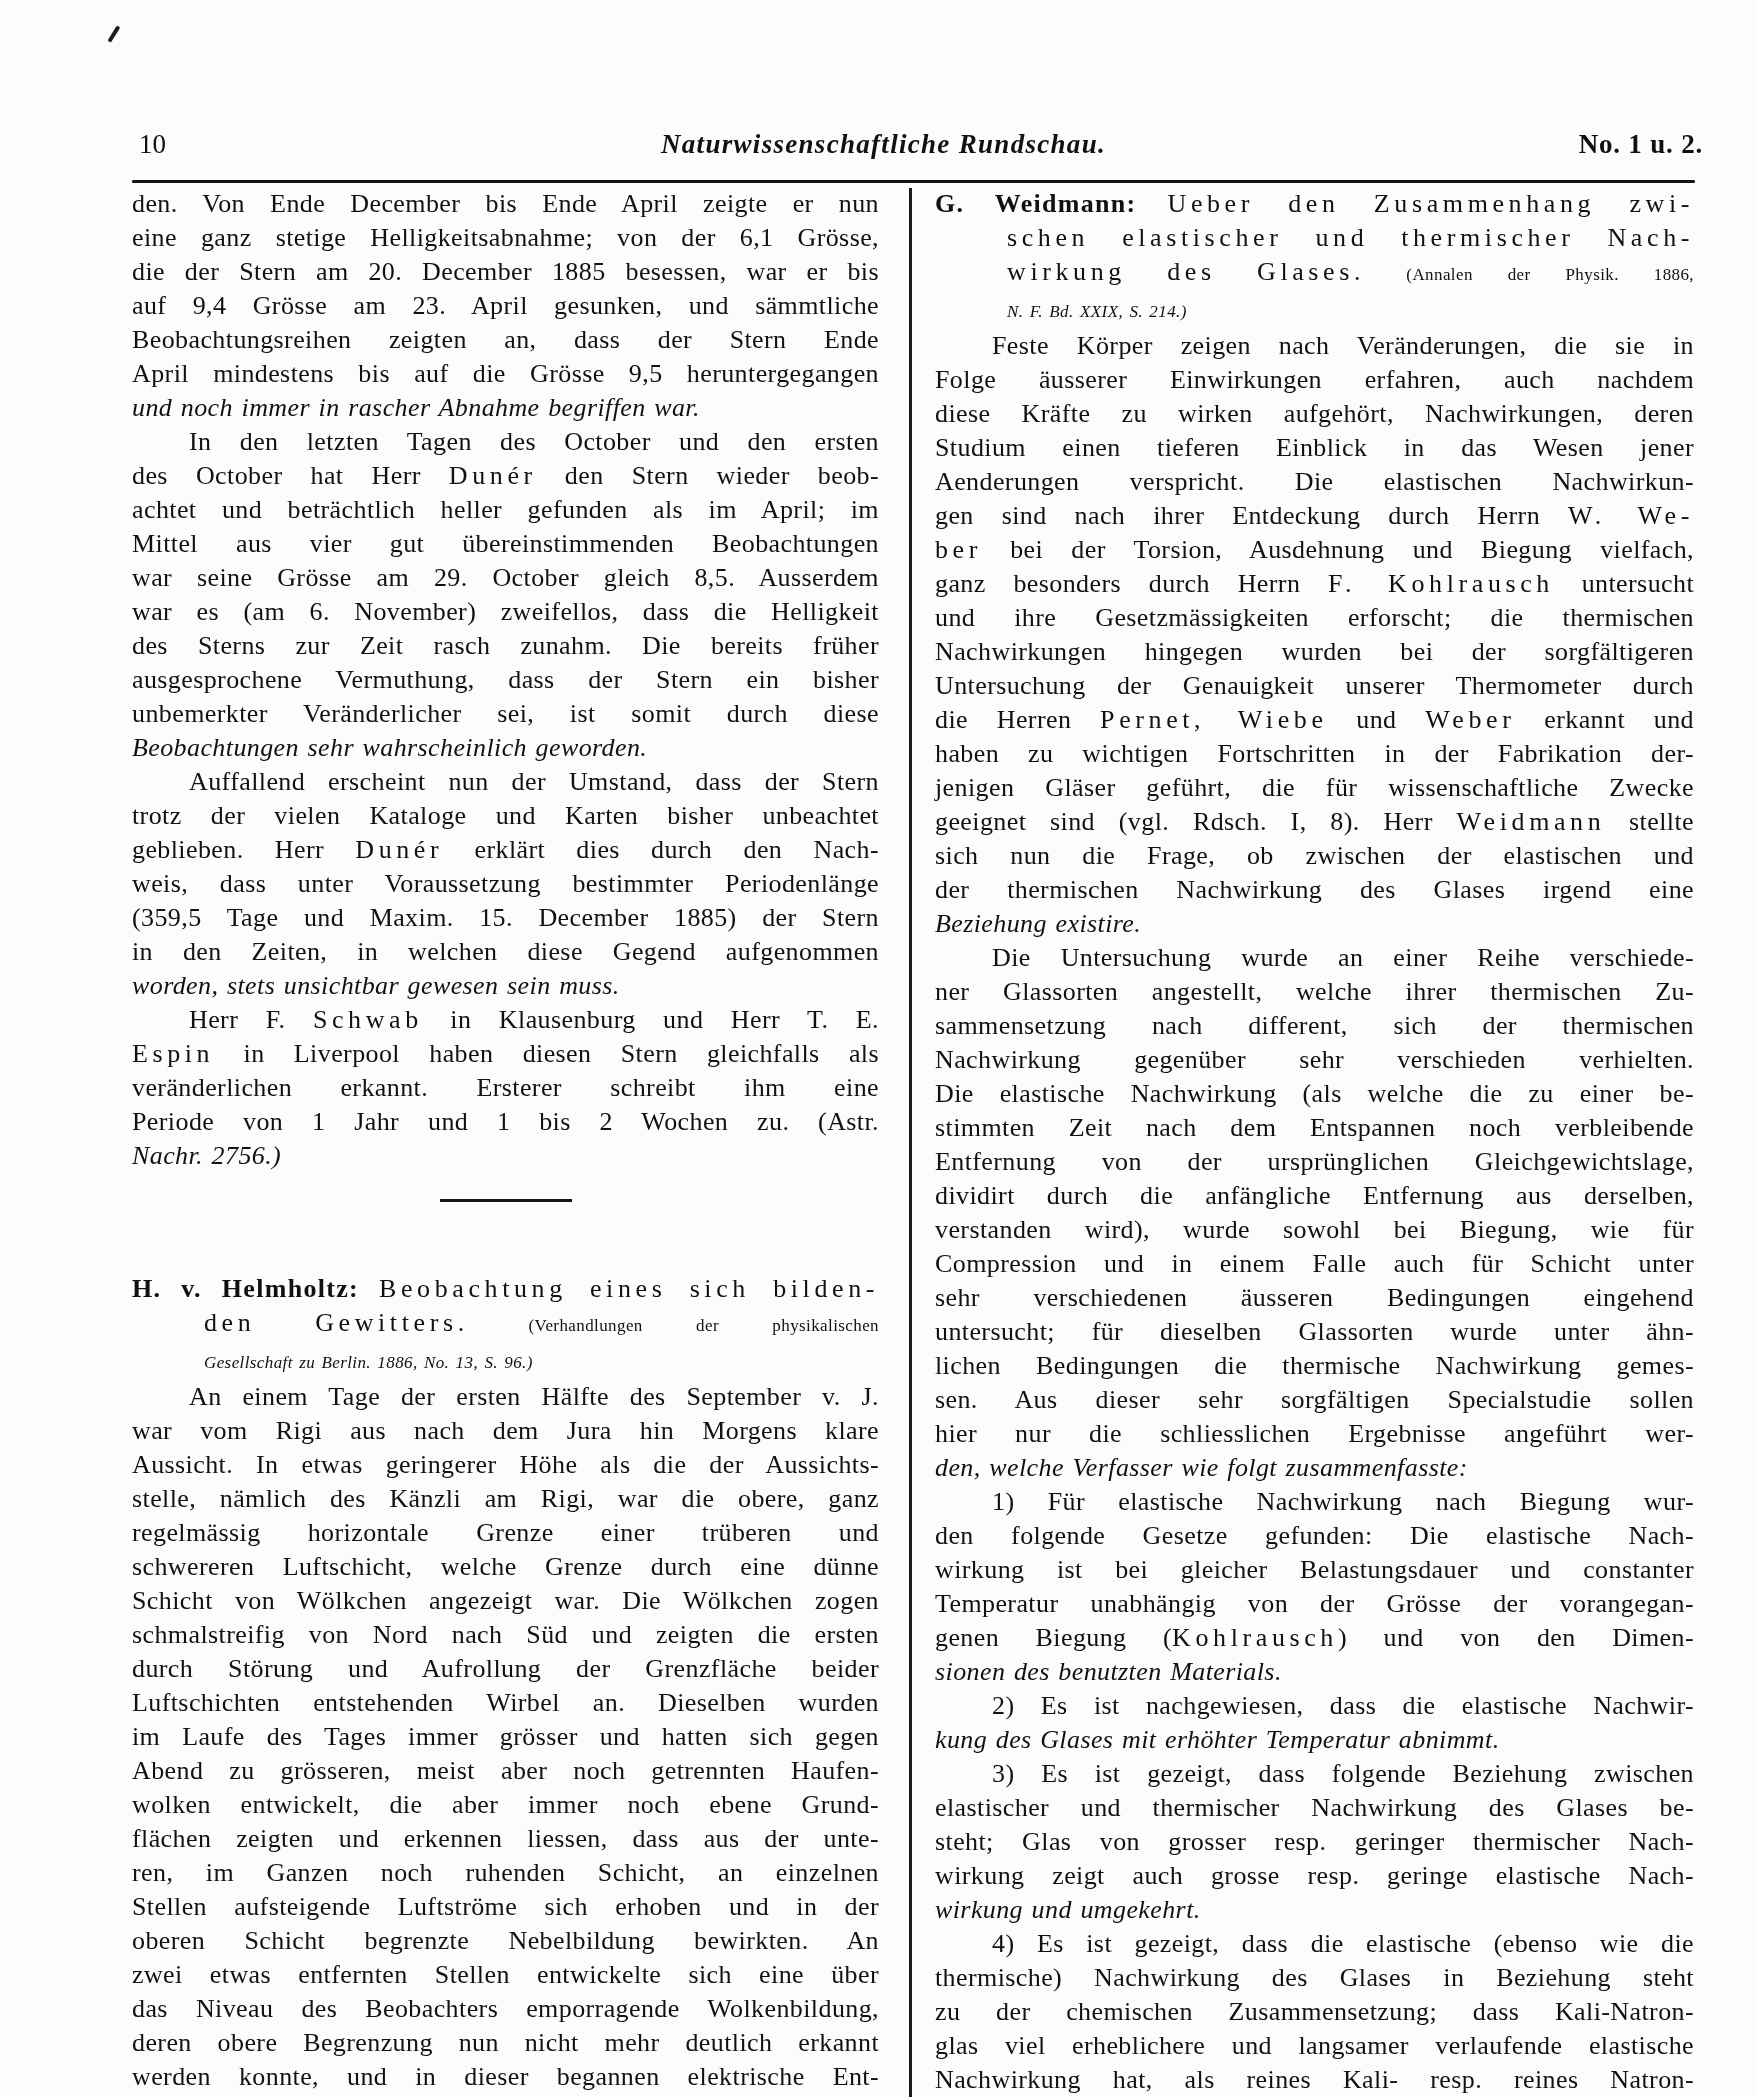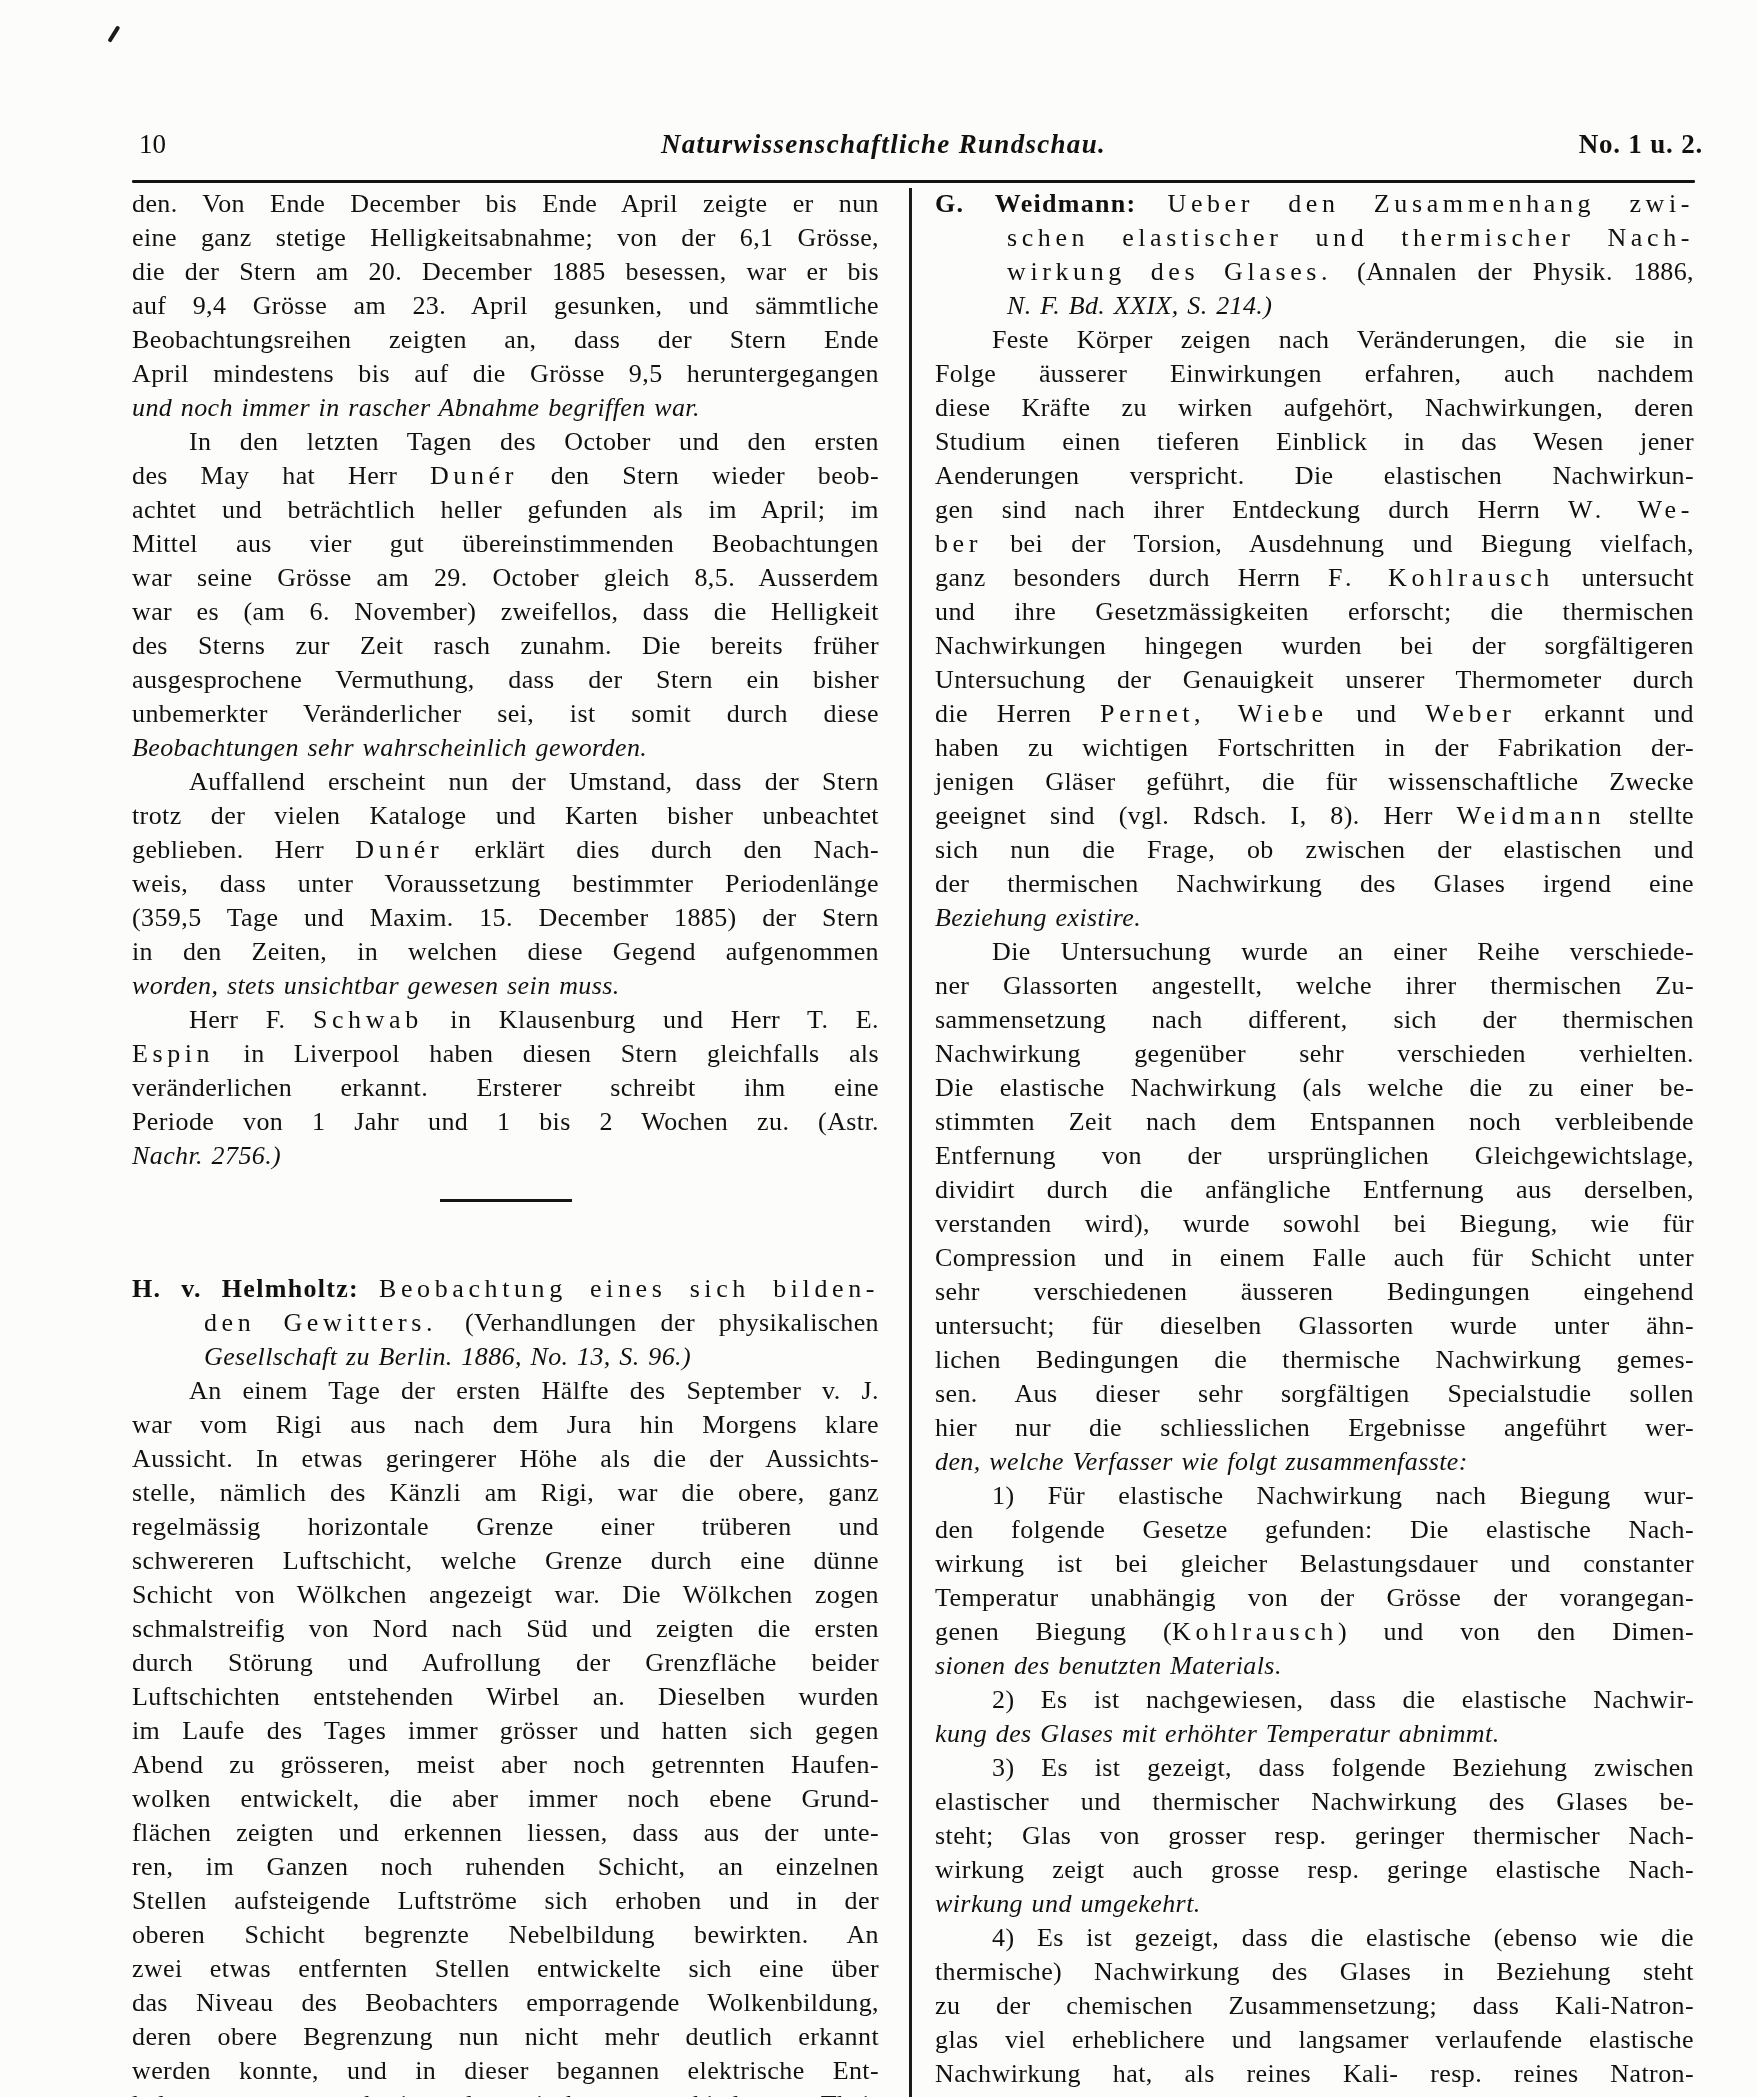--- a/index.html
+++ b/index.html
@@ -31,21 +31,21 @@
     text-align:justify;text-align-last:justify;text-justify:inter-word;
     letter-spacing:0.4px;word-spacing:1.7px;
     white-space:normal;
   }
   .line.last{text-align-last:left;font-style:italic;}
   .block.indent .line:first-child{text-indent:57px;}
   .block.hang .line + .line{padding-left:72px;}
 
   .b{font-weight:bold;letter-spacing:1.3px;}
   .sp{letter-spacing:4.6px;}
-  .sm{font-size:26px;letter-spacing:0.4px;}
+  .sm{font-size:17px;letter-spacing:0.4px;}
 
   .section-rule{
     width:132px;height:2.9px;background:#151515;border:0;
     margin:26px auto 70px auto;
   }
 </style>
 </head>
 <body>
 
 <div class="page">
@@ -64,21 +64,21 @@
         <div class="line">den.  Von Ende December bis Ende April zeigte er nun</div>
         <div class="line">eine ganz stetige Helligkeitsabnahme; von der 6,1 Grösse,</div>
         <div class="line">die der Stern am 20. December 1885 besessen, war er bis</div>
         <div class="line">auf 9,4 Grösse am 23. April gesunken, und sämmtliche</div>
         <div class="line">Beobachtungsreihen zeigten an, dass der Stern Ende</div>
         <div class="line">April mindestens bis auf die Grösse 9,5 heruntergegangen</div>
         <div class="line last">und noch immer in rascher Abnahme begriffen war.</div>
       </div>
       <div class="block paragraph indent">
         <div class="line">In den letzten Tagen des October und den ersten</div>
-        <div class="line"><span>des May hat Herr </span><span class="sp">Dunér</span><span> den Stern wieder beob-</span></div>
+        <div class="line"><span>des October hat Herr </span><span class="sp">Dunér</span><span> den Stern wieder beob-</span></div>
         <div class="line">achtet und beträchtlich heller gefunden als im April; im</div>
         <div class="line">Mittel aus vier gut übereinstimmenden Beobachtungen</div>
         <div class="line">war seine Grösse am 29. October gleich 8,5.  Ausserdem</div>
         <div class="line">war es (am 6. November) zweifellos, dass die Helligkeit</div>
         <div class="line">des Sterns zur Zeit rasch zunahm.  Die bereits früher</div>
         <div class="line">ausgesprochene Vermuthung, dass der Stern ein bisher</div>
         <div class="line">unbemerkter Veränderlicher sei, ist somit durch diese</div>
         <div class="line last">Beobachtungen sehr wahrscheinlich geworden.</div>
       </div>
       <div class="block paragraph indent">

